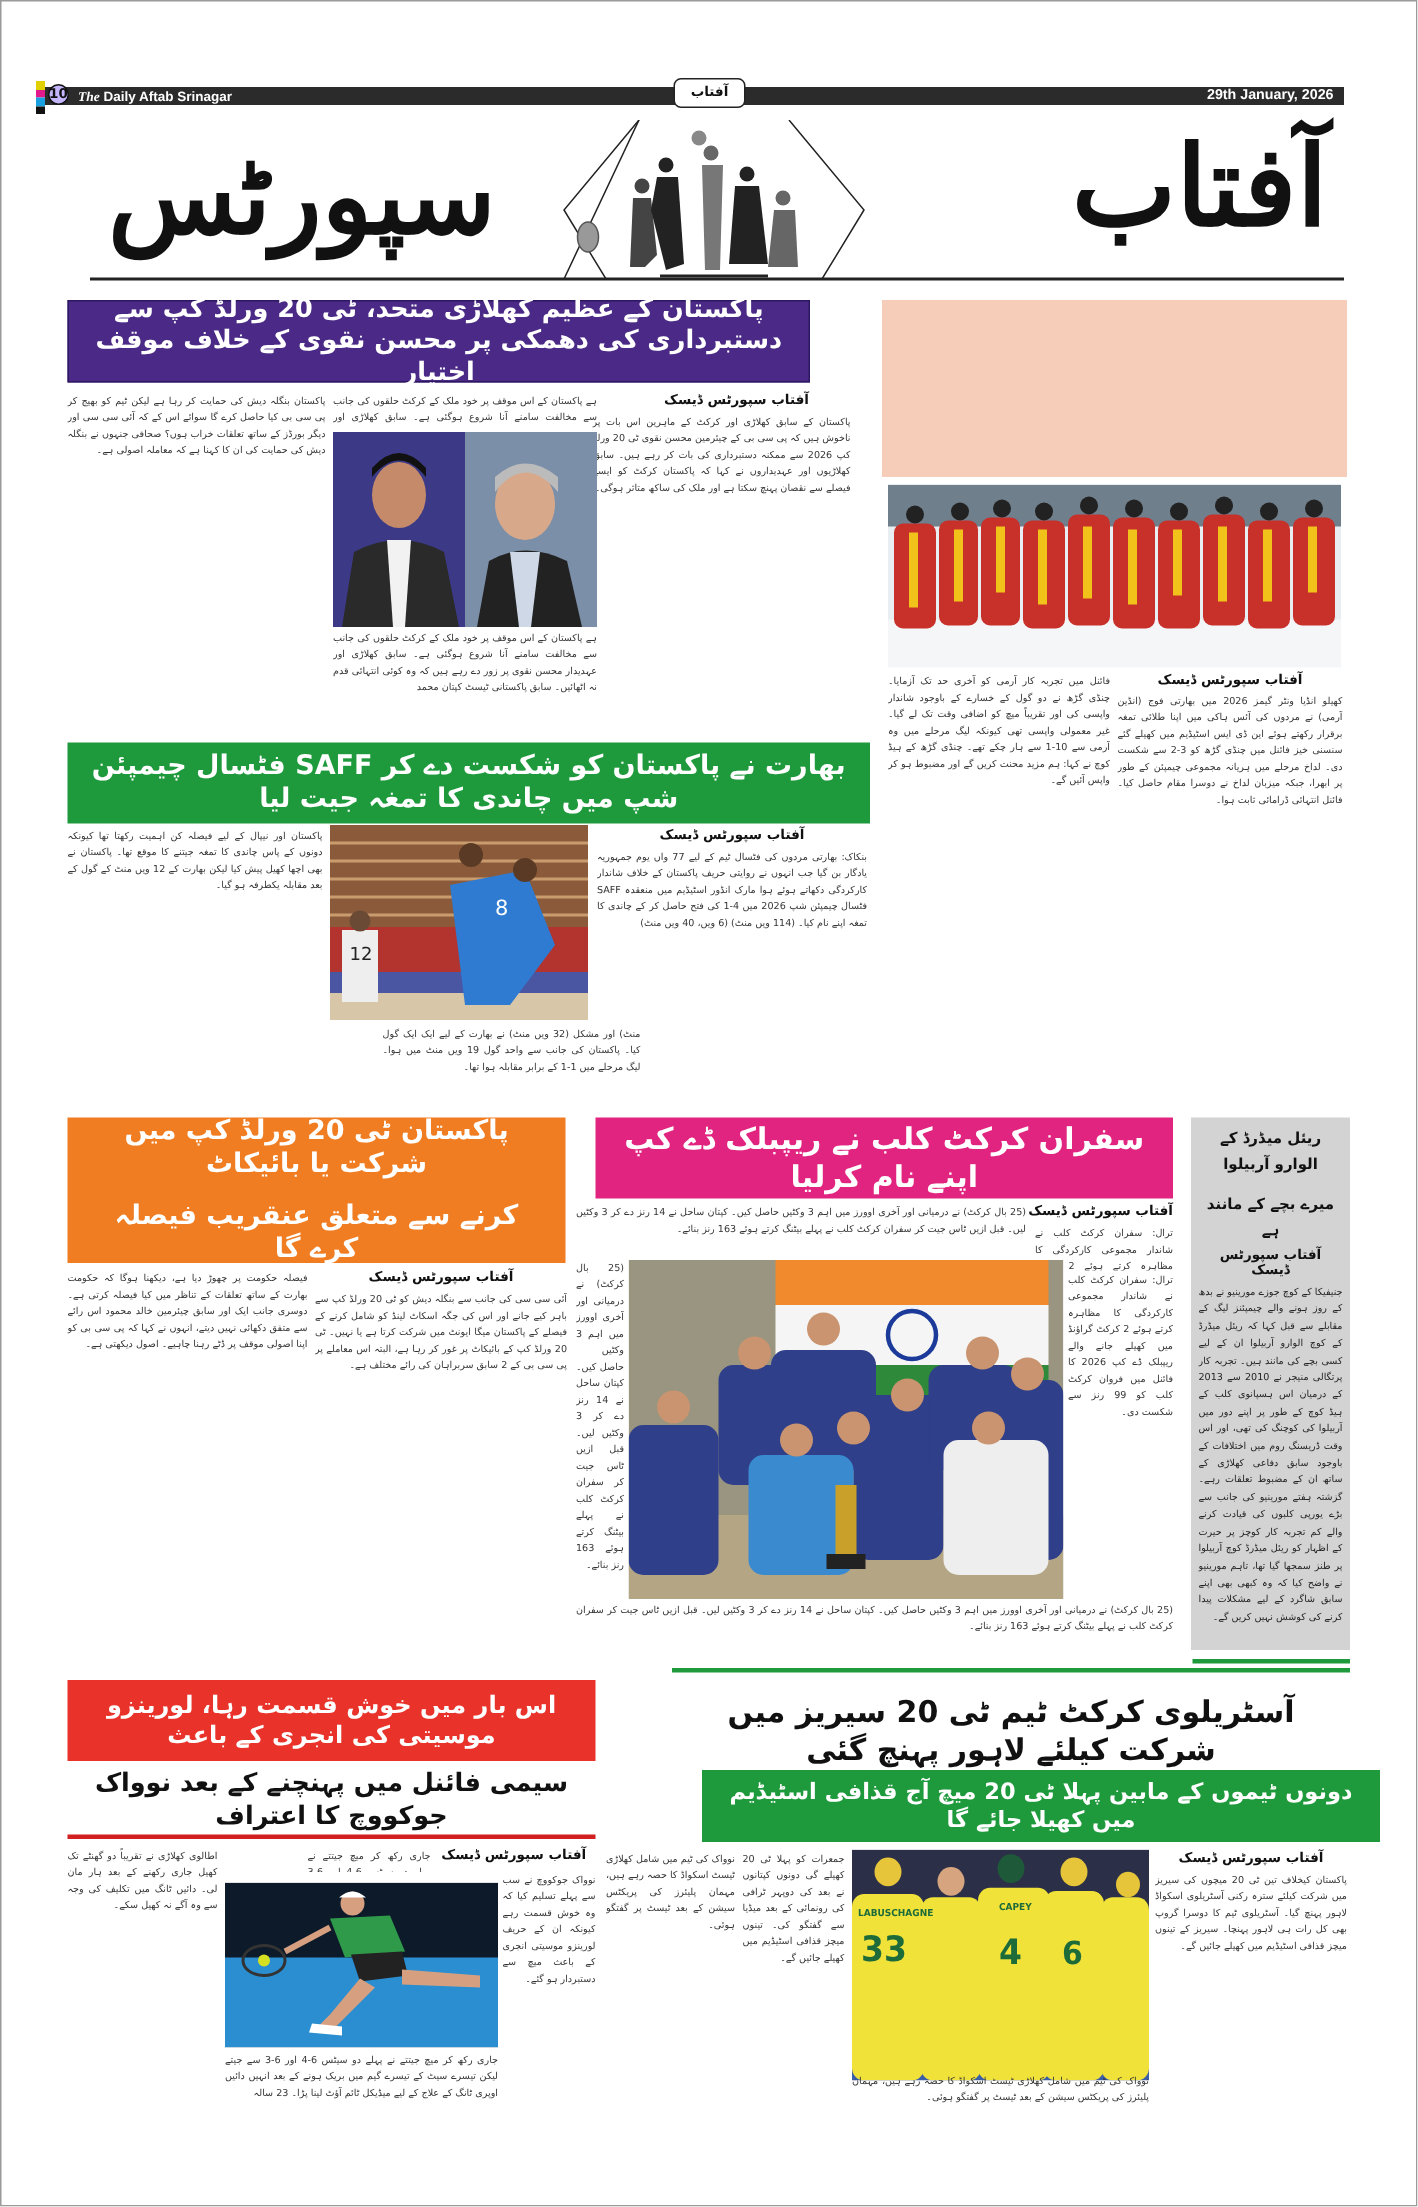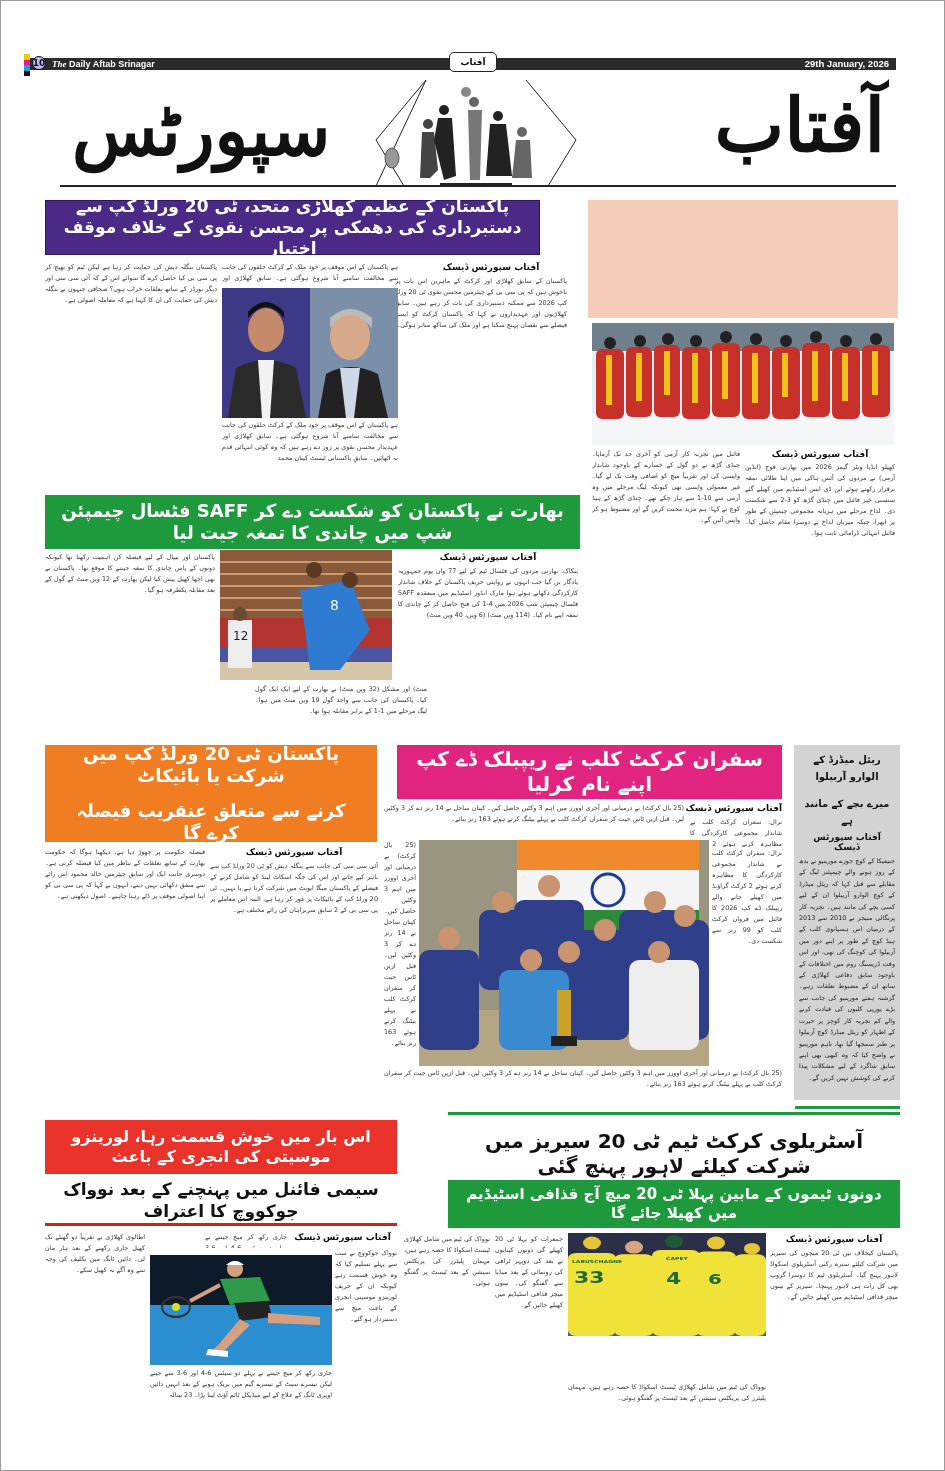--- a/index.html
+++ b/index.html
@@ -28,21 +28,21 @@
   
   .banner { display:flex; align-items:center; justify-content:center; direction: rtl; text-align:center; font-family:"DejaVu Sans", sans-serif; font-weight:bold; line-height:1.25; padding: 0 8px; }
   .b-purple { left: 45px; top: 200px; width: 495px; height: 55px; background:#4a2a86; color:#fff; font-size: 17px; border: 1px solid #2d1760; text-align: center; }
   .b-pink-light { left: 588px; top: 200px; width: 310px; height: 118px; background:#f6cdb9; color:#111; font-size: 21px; padding: 6px 12px; }
   .b-green1 { left: 45px; top: 495px; width: 535px; height: 54px; background:#1e9a3c; color:#fff; font-size: 18px; }
   .b-orange { left: 45px; top: 745px; width: 332px; height: 97px; background:#f07d22; color:#fff; font-size: 18px; padding: 6px 14px; }
   .b-magenta { left: 397px; top: 745px; width: 385px; height: 54px; background:#e1247f; color:#fff; font-size: 20px; }
   .b-red { left: 45px; top: 1120px; width: 352px; height: 54px; background:#e8322a; color:#fff; font-size: 16px; }
   .b-white-red { left: 45px; top: 1178px; width: 352px; height: 48px; background:#fff; color:#111; font-size: 17px; border-bottom: 3px solid #d21f1f; }
   .b-white2 { left: 448px; top: 1118px; width: 452px; height: 72px; background:#fff; color:#111; font-size: 20px; }
-  .b-green2 { left: 448px; top: 1180px; width: 452px; height: 48px; background:#1e9a3c; color:#fff; font-size: 15px; }
+  .b-green2 { left: 468px; top: 1180px; width: 452px; height: 48px; background:#1e9a3c; color:#fff; font-size: 15px; }
   .green-rule { left: 448px; top: 1112px; width: 452px; height: 3px; background:#1e9a3c; }
 
   
   .sidebox { left: 794px; top: 745px; width: 106px; height: 355px; background:#d3d3d3; padding: 6px 5px; direction: rtl; }
   .side-title { font: bold 10px "DejaVu Sans", sans-serif; text-align:center; line-height:1.7; }
   .side-desk { font: bold 9px "DejaVu Sans", sans-serif; text-align:center; margin: 3px 0 4px; }
   .side-rule { left: 795px; top: 1106px; width: 105px; height: 3px; background:#1e9a3c; }
 
   
   .desk { font: bold 9px "DejaVu Sans", sans-serif; color:#111; direction: rtl; text-align:center; white-space:nowrap; }
@@ -278,21 +278,21 @@
   </svg>
 </div>
 <div class="abs col" style="left:150px; top:1368px; width:182px; height:45px;">جاری رکھ کر میچ جیتتے نے پہلے دو سیٹس 6-4 اور 6-3 سے جیتے لیکن تیسرے سیٹ کے تیسرے گیم میں بریک ہونے کے بعد انہیں دائیں اوپری ٹانگ کے علاج کے لیے میڈیکل ٹائم آؤٹ لینا پڑا۔ 23 سالہ</div>
 <div class="abs col" style="left:45px; top:1232px; width:100px; height:181px;">اطالوی کھلاڑی نے تقریباً دو گھنٹے تک کھیل جاری رکھنے کے بعد ہار مان لی۔ دائیں ٹانگ میں تکلیف کی وجہ سے وہ آگے نہ کھیل سکے۔</div>
 
 <div class="abs green-rule"></div>
 <div class="abs banner b-white2">آسٹریلوی کرکٹ ٹیم ٹی 20 سیریز میں شرکت کیلئے لاہور پہنچ گئی</div>
 <div class="abs banner b-green2">دونوں ٹیموں کے مابین پہلا ٹی 20 میچ آج قذافی اسٹیڈیم میں کھیلا جائے گا</div>
 <div class="abs desk" style="left:770px; top:1234px; width:128px;">آفتاب سپورٹس ڈیسک</div>
 <div class="abs col" style="left:770px; top:1248px; width:128px; height:165px;">پاکستان کیخلاف تین ٹی 20 میچوں کی سیریز میں شرکت کیلئے سترہ رکنی آسٹریلوی اسکواڈ لاہور پہنچ گیا۔ آسٹریلوی ٹیم کا دوسرا گروپ بھی کل رات ہی لاہور پہنچا۔ سیریز کے تینوں میچز قذافی اسٹیڈیم میں کھیلے جائیں گے۔</div>
-<div class="abs photo" style="left:568px; top:1233px; width:198px; height:103px;">
+<div class="abs photo" style="left:568px; top:1233px; width:198px; height:154px;">
   <svg viewBox="0 0 198 145" preserveAspectRatio="none">
     <rect width="198" height="145" fill="#2b3048"></rect>
     <rect y="120" width="198" height="25" fill="#3a5ea8"></rect>
     <g fill="#f1e23a">
       <rect x="0" y="28" width="48" height="117" rx="8"></rect>
         <rect x="46" y="30" width="40" height="115" rx="8"></rect>
       <rect x="84" y="24" width="48" height="121" rx="8"></rect>
         <rect x="128" y="26" width="40" height="119" rx="8"></rect>
         <rect x="166" y="30" width="32" height="115" rx="8"></rect>
     </g>

